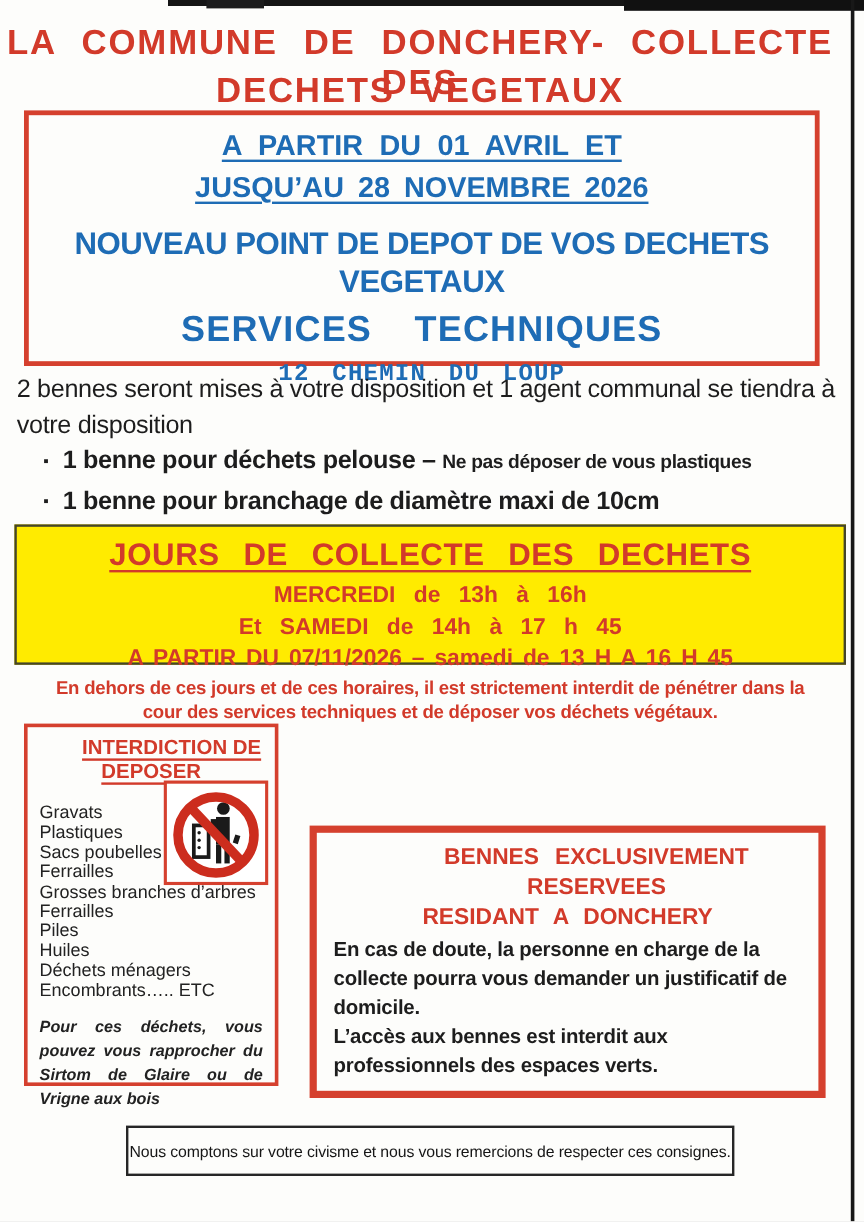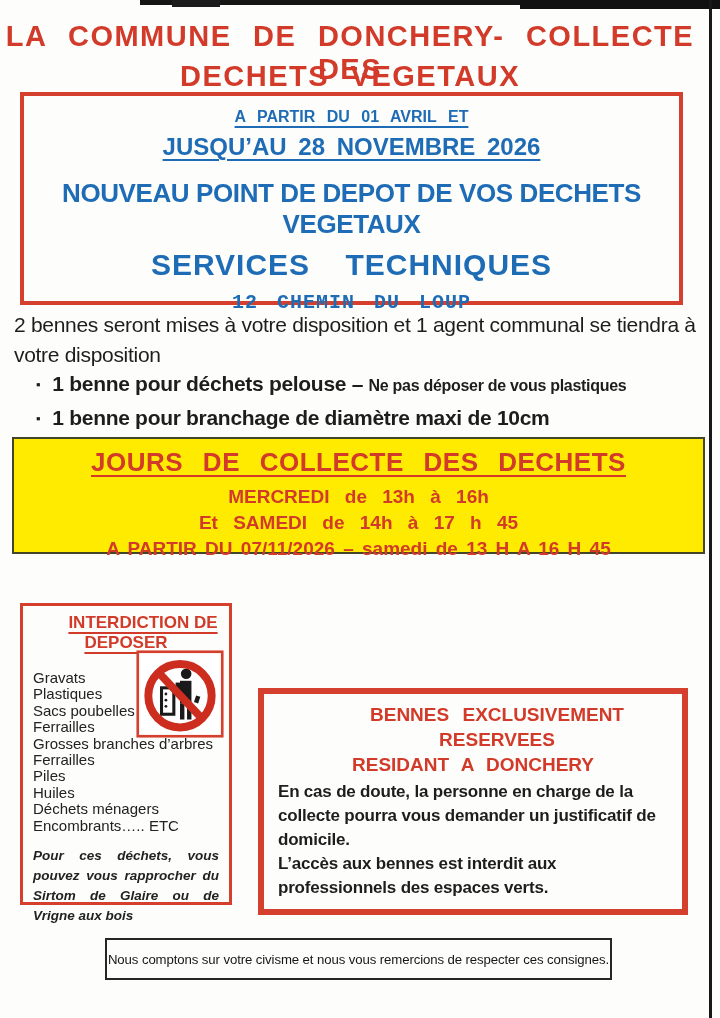--- a/index.html
+++ b/index.html
@@ -18,21 +18,21 @@
   .ink{color:#1d1d1d;}
   .u{text-decoration:underline;text-decoration-thickness:2px;text-underline-offset:4px;}
 
   .page-title{position:absolute;left:0;width:700px;text-align:center;color:#d23a2a;
     font-weight:bold;font-size:29px;letter-spacing:1.5px;word-spacing:12px;}
   .pt1{top:20px;}
   .pt2{top:60px;}
 
   .period-box{position:absolute;left:20px;top:92px;width:663px;height:213px;
     border:4px solid #d5402e;box-sizing:border-box;text-align:center;padding-top:12px;}
-  .p-l1{font-size:16px;font-weight:bold;word-spacing:7px;}
+  .p-l1{font-size:24px;font-weight:bold;word-spacing:7px;}
   .p-l2{font-size:24px;font-weight:bold;word-spacing:5px;margin-top:7px;}
   .p-l3{font-size:26px;font-weight:bold;letter-spacing:-0.4px;margin-top:17px;}
   .p-l4{font-size:30px;font-weight:bold;word-spacing:26px;letter-spacing:1px;margin-top:8px;}
   .p-l5{font-size:20px;font-weight:bold;word-spacing:6px;letter-spacing:1px;margin-top:9px;font-family:Liberation Mono, monospace;}
 
   .intro{position:absolute;left:14px;top:310px;width:700px;font-size:21px;
     font-weight:normal;line-height:30px;letter-spacing:-0.3px;}
   .bullet-row{position:absolute;left:36px;font-size:21px;font-weight:bold;letter-spacing:-0.3px;}
   .b1{top:372px;}
   .b2{top:406px;}
@@ -99,20 +99,21 @@
   </div>
   <div class="bullet-row b2 ink">
     <span class="sq">▪</span><span>1 benne pour branchage de diamètre maxi de 10cm</span>
   </div>
 
   <div class="collect-box">
     <div class="red u c-title">JOURS DE COLLECTE DES DECHETS</div>
     <div class="red c-l1">MERCREDI de 13h à 16h</div>
     <div class="red c-l2">Et SAMEDI de 14h à 17 h 45</div>
     <div class="red c-l3">A PARTIR DU 07/11/2026 – samedi de 13 H A 16 H 45</div>
+    <div class="red c-warn">En dehors de ces jours et de ces horaires, il est strictement interdit de pénétrer dans la cour des services techniques et de déposer vos déchets végétaux.</div>
   </div>
 
   <div class="forbid-box">
     <div class="red u f-t f-t1">INTERDICTION DE</div>
     <div class="red u f-t">DEPOSER</div>
 
     <div class="picto">
       <svg viewBox="0 0 100 100" width="88" height="88">
         <rect x="2" y="2" width="96" height="96" fill="#ffffff" stroke="#d5402e" stroke-width="3"></rect>
 

